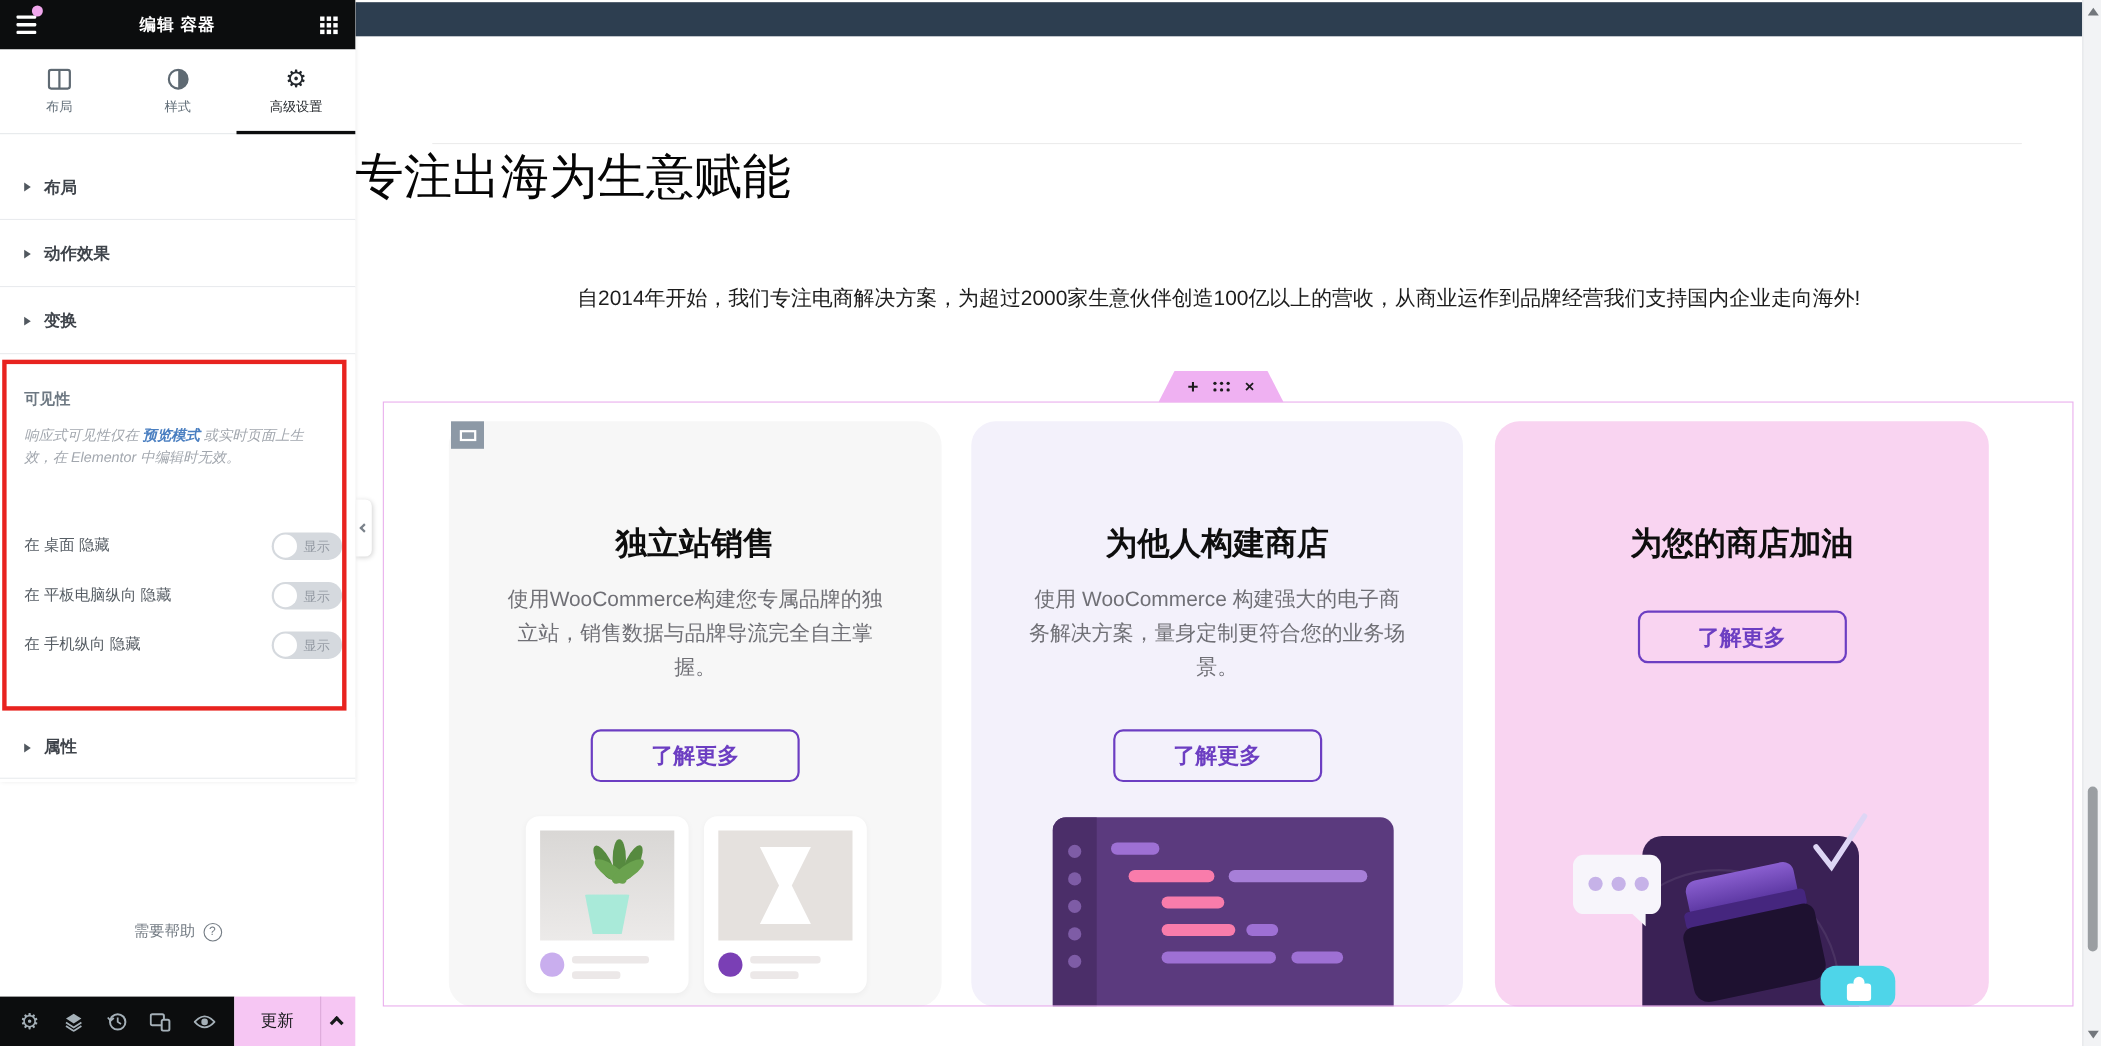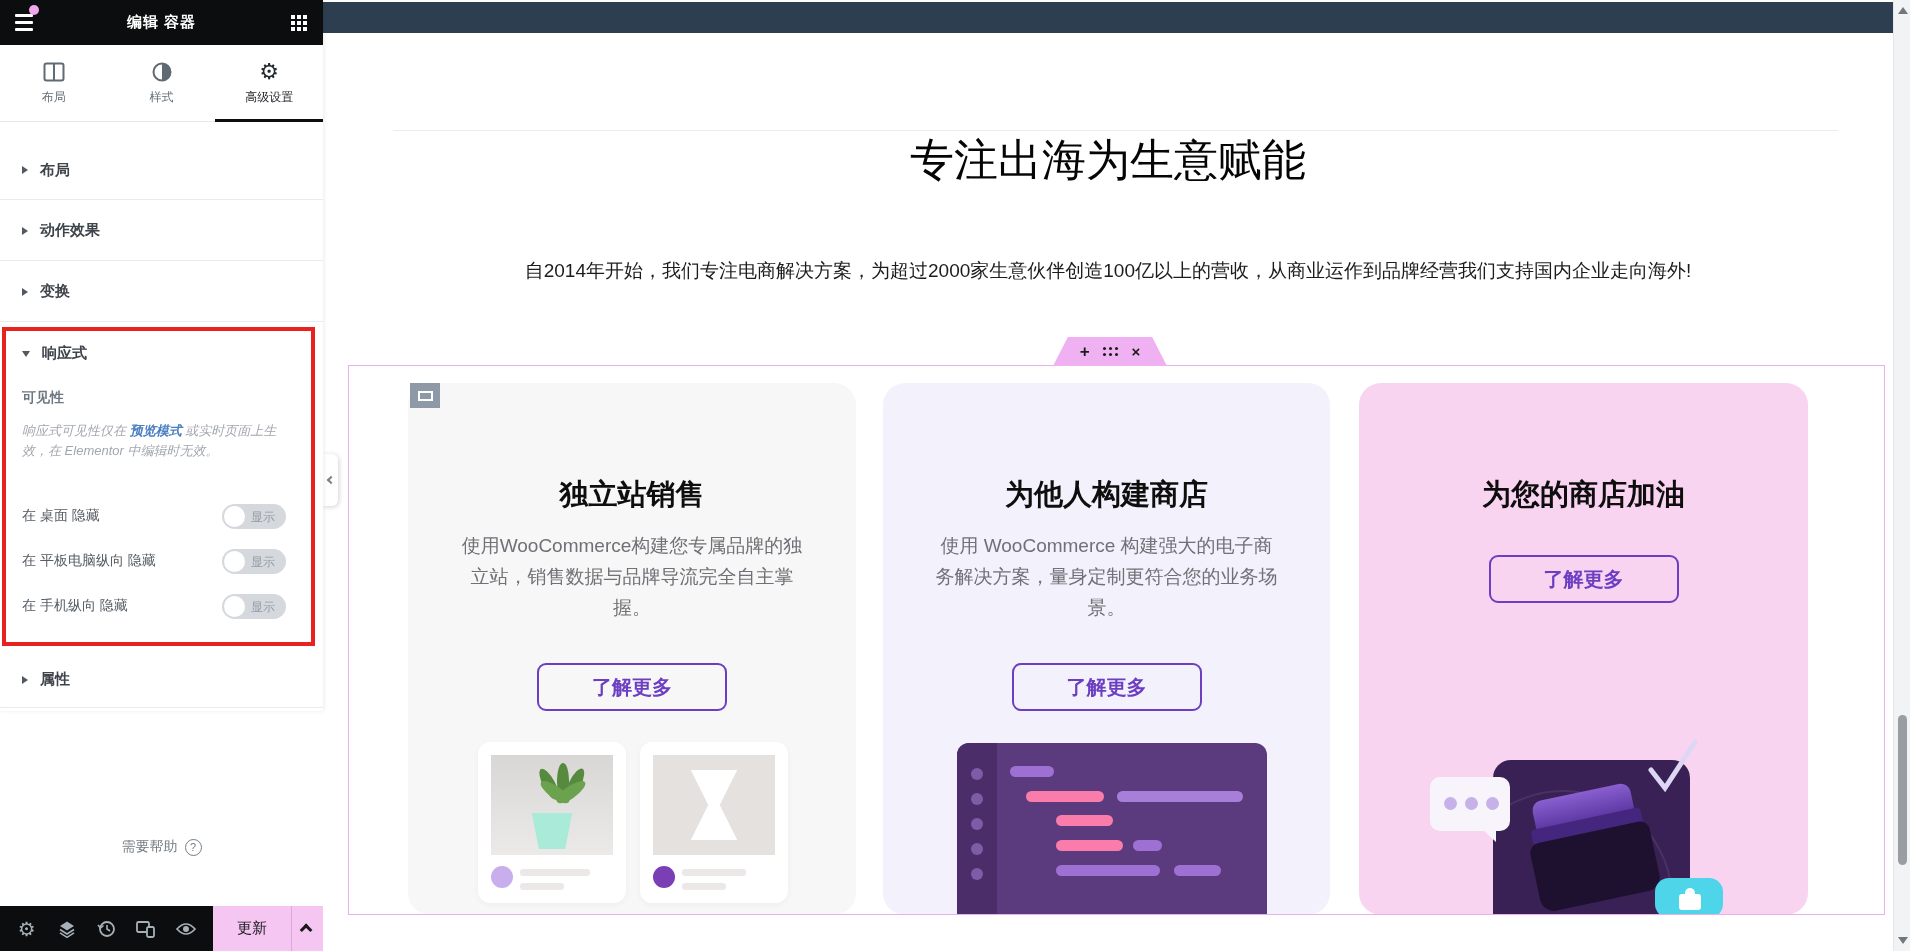--- a/index.html
+++ b/index.html
@@ -37,22 +37,22 @@
              border-bottom:4px solid transparent; }
   .caret-d { width:0; height:0; border-top:6px solid #51585f; border-left:4px solid transparent;
              border-right:4px solid transparent; }
 
   
   #resp-section { position:absolute; left:0; top:328px; width:100%; height:318px; background:#fff; }
   .resp-title { display:flex; align-items:center; gap:12px; padding:16px 0 0 22px; cursor:pointer; }
   .resp-sub { padding:26px 0 0 22px; font-size:14px; color:#6d7882; font-weight:bold; }
   .resp-note { padding:14px 24px 0 22px; font-size:13px; font-style:italic; color:#a2a7ae; line-height:1.55; }
   .resp-note .note-link { color:#4a7fc1; font-weight:bold; cursor:pointer; }
-  .toggle-row { position:absolute; left:22px; right:37px; height:26px; display:flex;
-                align-items:center; justify-content:space-between;margin-top:20px; }
+  .toggle-row { position:absolute; left:22px; right:12px; height:26px; display:flex;
+                align-items:center; justify-content:space-between; }
   .toggle-label { font-size:14px; color:#565d64; }
   .toggle { width:64px; height:25px; border-radius:13px; background:#d5d9de; position:relative; cursor:pointer;font-family:Liberation Serif, serif; }
   .toggle .knob { position:absolute; left:2px; top:2px; width:21px; height:21px; border-radius:50%; background:#fff; }
   .toggle .tval { position:absolute; right:11px; top:5px; font-size:12px; color:#959ba4; }
 
   #redbox { position:absolute; left:2px; top:327px; width:313px; height:319px;
             border:4px solid #e8231f; z-index:60; pointer-events:none; }
 
   .help-row { position:absolute; left:0; top:838px; width:100%; display:flex; align-items:center;
               justify-content:center; gap:7px; color:#747c84; font-size:14px; cursor:pointer; }
@@ -67,21 +67,21 @@
               cursor:pointer; font-family:inherit; }
   .f-chevron { width:32px; background:#f6c6f3; border-left:1px solid #dda9da; display:flex;
                align-items:center; justify-content:center; cursor:pointer; }
   .chev-up { width:9px; height:9px; border-left:3px solid #17191b; border-top:3px solid #17191b;
              transform:rotate(45deg) translateY(2px); }
 
   
   #canvas { position:absolute; left:323px; top:0; width:1587px; height:951px; background:#fff; overflow:hidden; }
   .topbar { position:absolute; left:0; top:2px; width:1570px; height:31px; background:#2d3e50; }
   .faint-line { position:absolute; left:70px; top:130px; width:1445px; height:1px; background:#ececec; }
-  .hero-title { position:absolute; left:0; top:131px; width:1570px; text-align:center;
+  .hero-title { position:absolute; left:0; top:131px; width:1570px; 
                 font-size:44px; font-weight:400; color:#050505; }
   .hero-sub { position:absolute; left:0; top:258px; width:1570px; text-align:center;
               font-size:19px; color:#1c1c1c; white-space:nowrap; }
 
   .el-handle { position:absolute; left:730px; top:337px; width:114px; height:29px; background:#efb1f2;
                clip-path:polygon(13% 0,87% 0,100% 100%,0 100%); display:flex; align-items:center;
                justify-content:center; gap:13px; z-index:6; }
   .el-handle .hplus { font-size:17px; font-weight:bold; color:#1b1b1b; cursor:pointer; }
   .el-handle .hclose { font-size:15px; font-weight:bold; color:#1b1b1b; cursor:pointer; }
   .drag-dots { display:grid; grid-template-columns:repeat(3,4px); grid-template-rows:repeat(2,4px);
@@ -225,24 +225,20 @@
   <div class="secrow" style="top:262px;height:60px;">
     <i class="caret-r"></i>
     <span class="sec-label">变换</span>
   </div>
   <div class="secrow" style="top:201px;height:60px;">
     <i class="caret-r"></i>
     <span class="sec-label">动作效果</span>
   </div>
 
   <section id="resp-section">
-    <div class="resp-title">
-      <i class="caret-d"></i>
-      <span class="sec-label">响应式</span>
-    </div>
     <div class="resp-sub">可见性</div>
     <div class="resp-note"><span>响应式可见性仅在 </span><span class="note-link">预览模式</span><span> 或实时页面上生效，在 Elementor 中编辑时无效。</span></div>
 
     <div class="toggle-row" style="top:155px;">
       <span class="toggle-label">在 桌面 隐藏</span>
       <div class="toggle">
         <span class="knob"></span>
         <span class="tval">显示</span>
       </div>
     </div>

